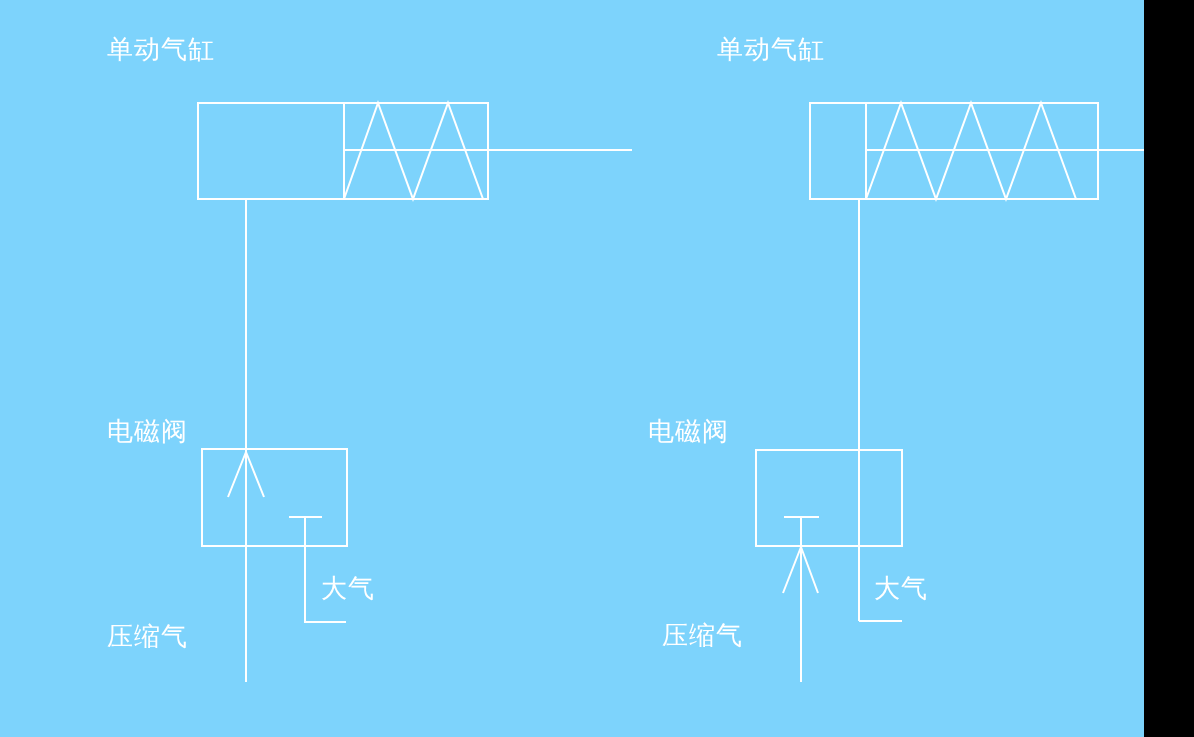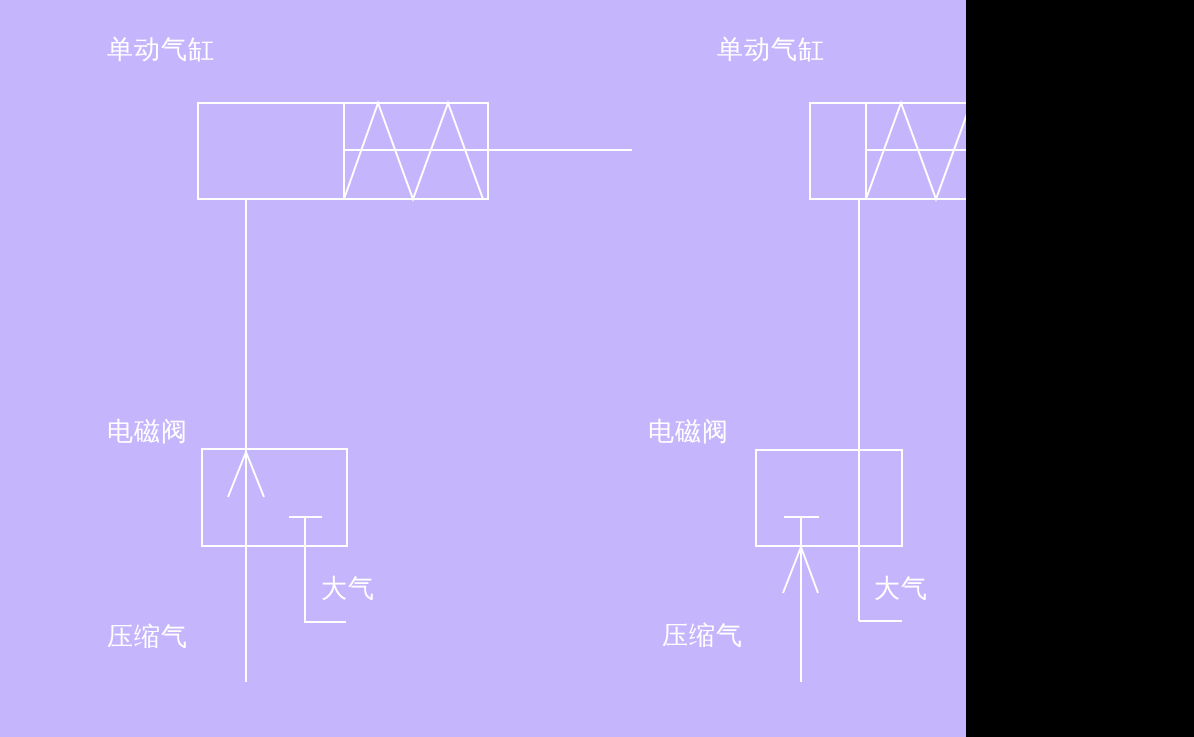--- a/index.html
+++ b/index.html
@@ -2,23 +2,23 @@
 <html><head>
 <meta charset="utf-8">
 <style>
   html, body {
     margin: 0;
     padding: 0;
     background: #000000;
   }
   .stage {
     position: relative;
-    width: 966px;
+    width: 1144px;
     height: 737px;
-    background: #c4b5fd;
+    background: #7dd3fc;
     overflow: hidden;
   }
   svg {
     display: block;
   }
   .cad-line {
     stroke: #ffffff;
     stroke-width: 2;
     fill: none;
   }

